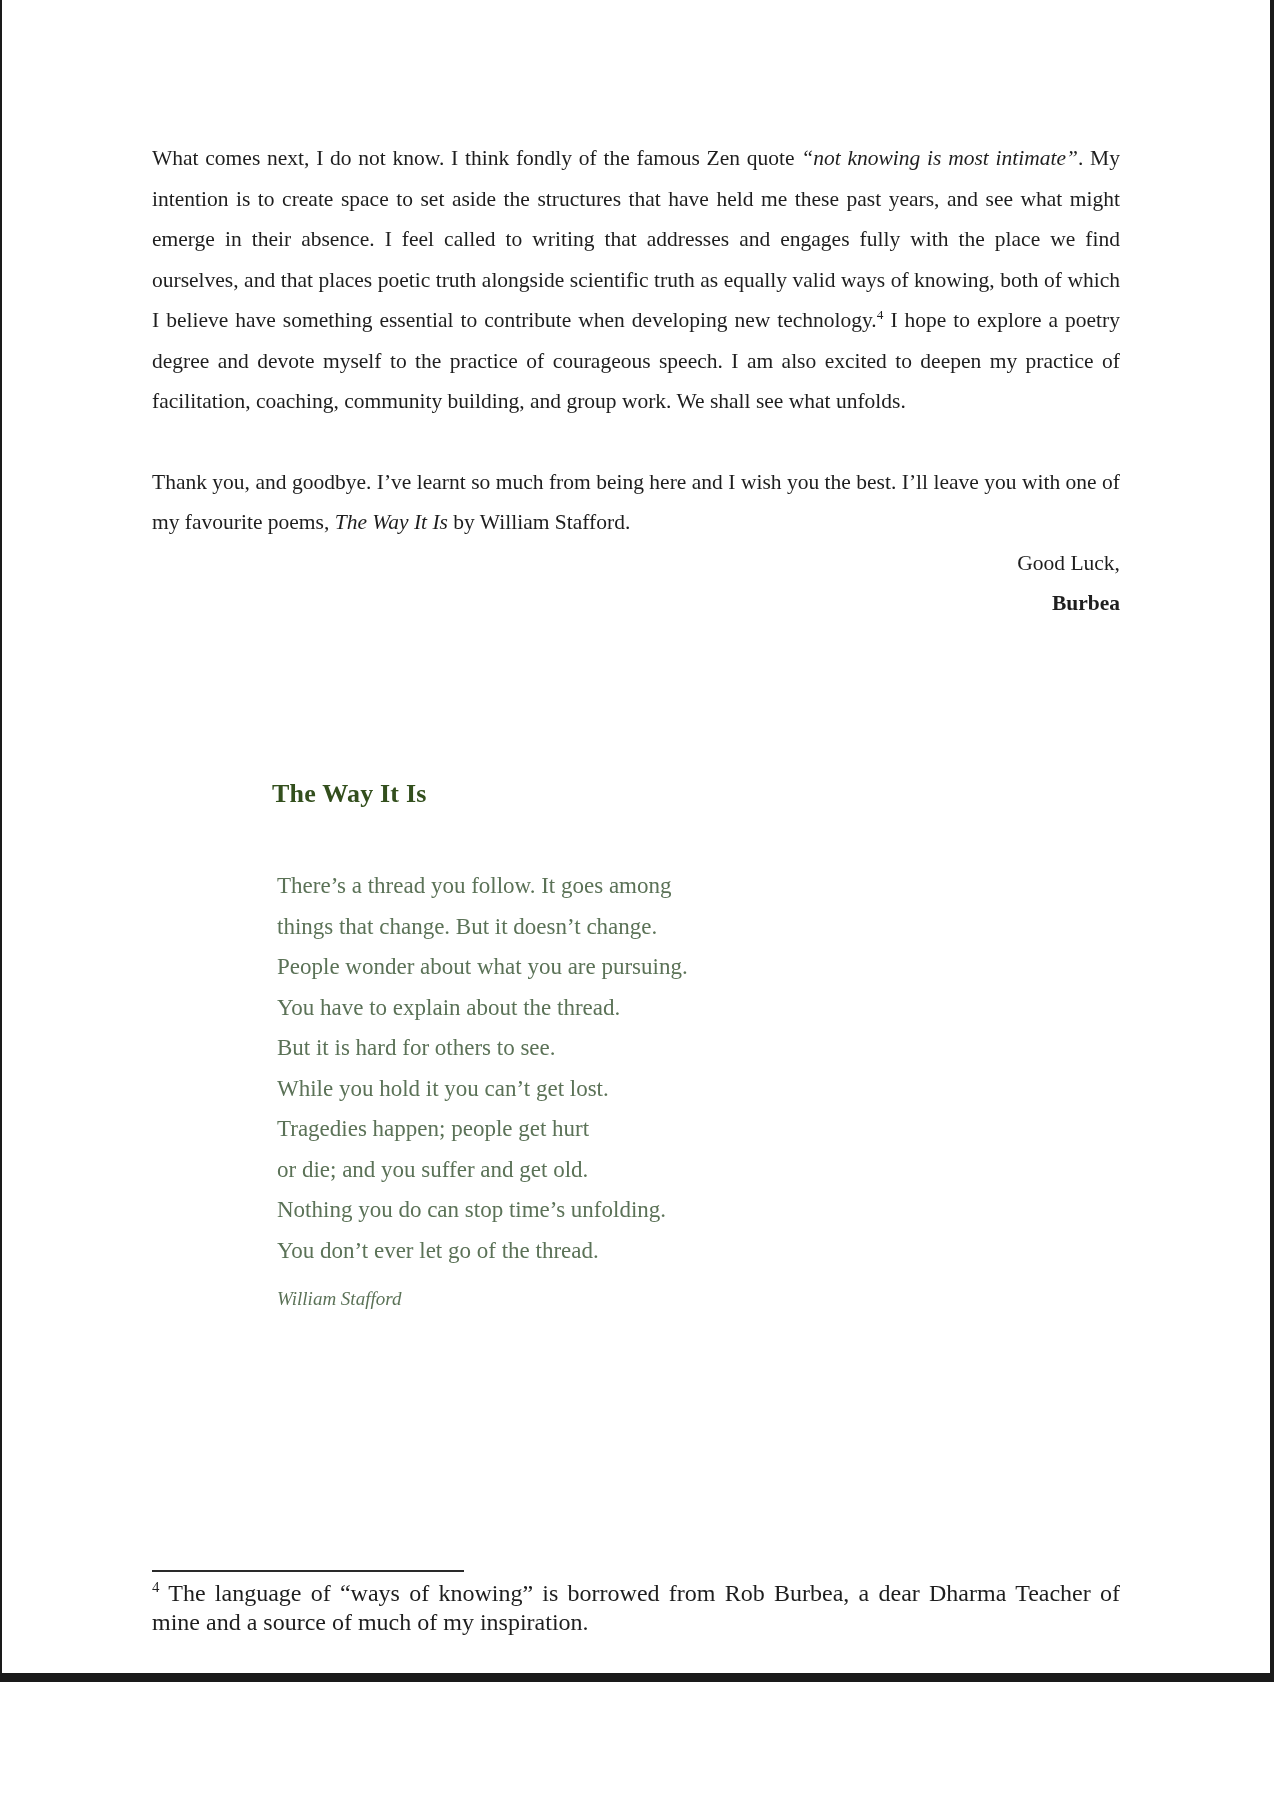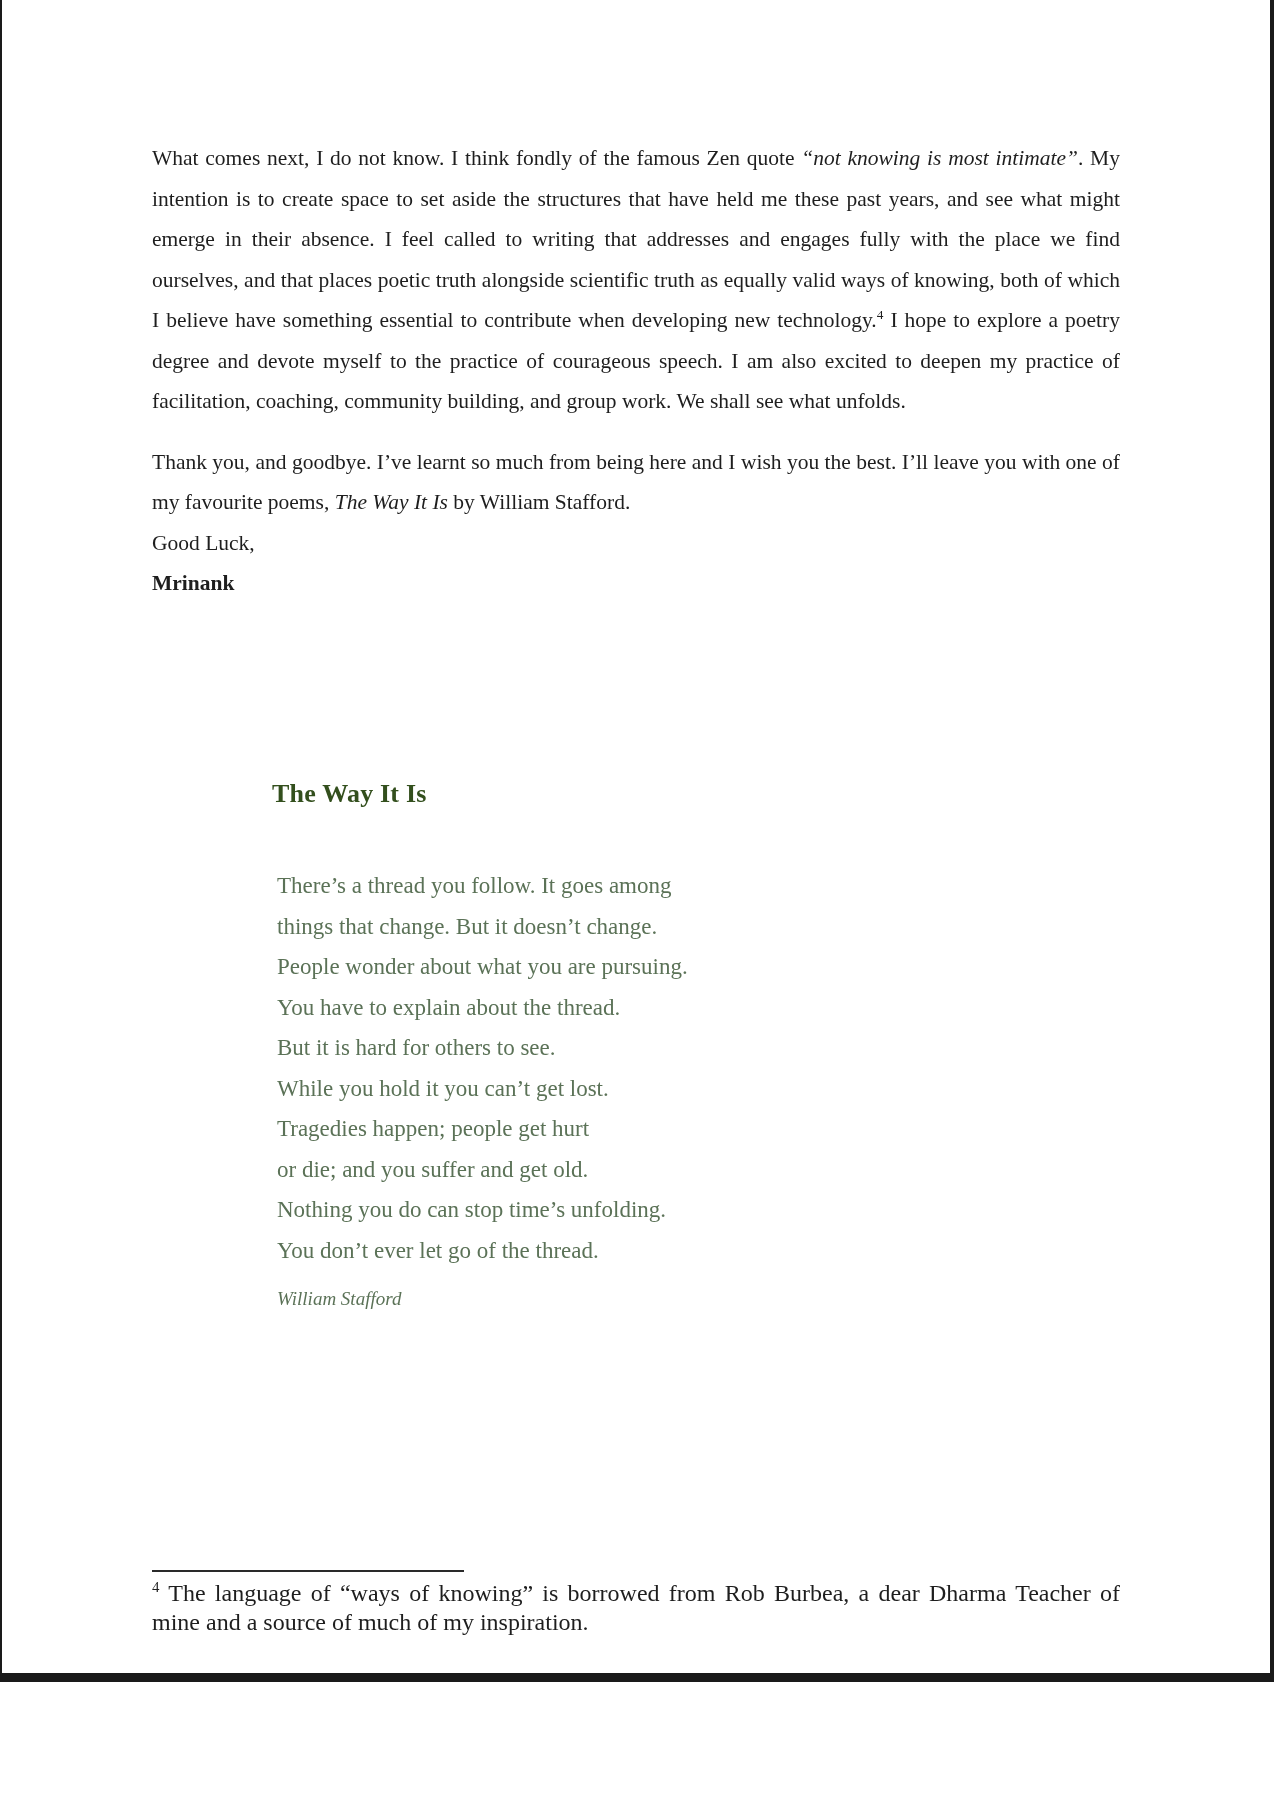--- a/index.html
+++ b/index.html
@@ -18,22 +18,22 @@
   .edge-bottom { left: 0; right: 0; bottom: 0; height: 9px; }
 
   .letter {
     position: absolute;
     left: 152px; top: 138px; width: 968px;
     font-size: 21.5px;
     line-height: 40.5px;
     text-align: justify;
   }
   .para { margin: 0; }
-  .para + .para { margin-top: 20px; }
-  .signoff-block { margin-top: 0; text-align: left; }
+  .para + .para { margin-top: 40px; }
+  .signoff-block { margin-top: 0; text-align: right; }
   .signoff-line { }
   .signature-line { font-weight: bold; }
 
   sup { font-size: 0.62em; line-height: 0; vertical-align: super; }
 
   .poem-title {
     position: absolute;
     left: 272px; top: 779px;
     font-size: 26px;
     font-weight: bold;
@@ -75,21 +75,21 @@
 <div class="page" style="--bg: #ffffff; --body-color: #1e1e1e; --title-green: #334f1d; --poem-green: #5b7257; --border-color: #1a1a1a;">
   <div class="edge edge-left"></div>
   <div class="edge edge-right"></div>
   <div class="edge edge-bottom"></div>
 
   <div class="letter">
     <p class="para"><span>What comes next, I do not know. I think fondly of the famous Zen quote </span><span style="font-style: italic;">“not knowing is most intimate”</span><span>. My intention is to create space to set aside the structures that have held me these past years, and see what might emerge in their absence. I feel called to writing that addresses and engages fully with the place we find ourselves, and that places poetic truth alongside scientific truth as equally valid ways of knowing, both of which I believe have something essential to contribute when developing new technology.</span><sup>4</sup><span> I hope to explore a poetry degree and devote myself to the practice of courageous speech. I am also excited to deepen my practice of facilitation, coaching, community building, and group work. We shall see what unfolds.</span></p>
     <p class="para"><span>Thank you, and goodbye. I’ve learnt so much from being here and I wish you the best. I’ll leave you with one of my favourite poems, </span><span style="font-style: italic;">The Way It Is</span><span> by William Stafford.</span></p>
     <div class="signoff-block">
       <div class="signoff-line">Good Luck,</div>
-      <div class="signature-line">Mrinank</div>
+      <div class="signature-line">Burbea</div>
     </div>
   </div>
 
   <div class="poem-title">The Way It Is</div>
 
   <div class="poem">
       <div>There’s a thread you follow. It goes among</div>
       <div>things that change. But it doesn’t change.</div>
       <div>People wonder about what you are pursuing.</div>
       <div>You have to explain about the thread.</div>

